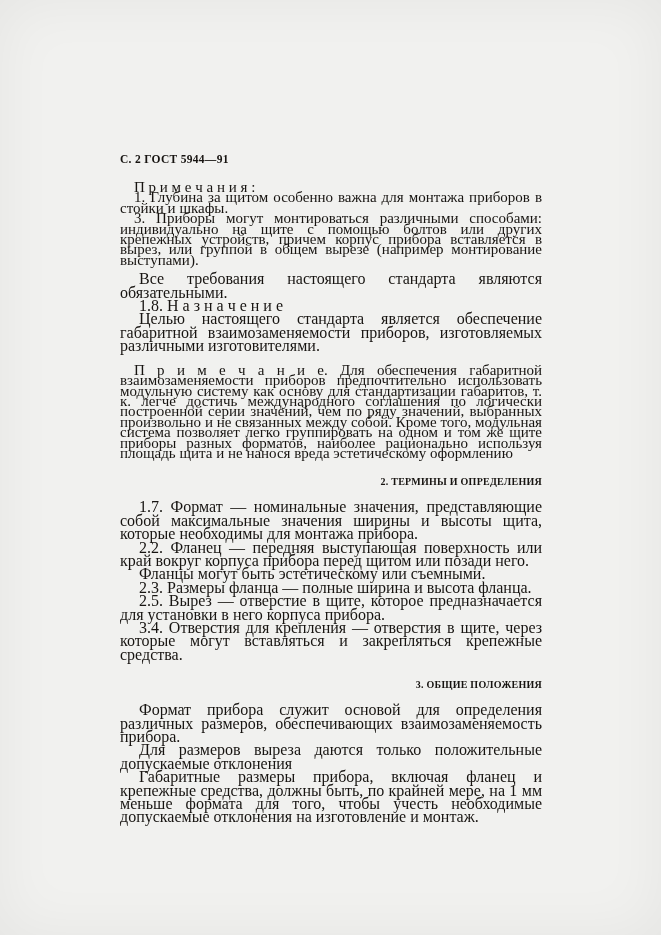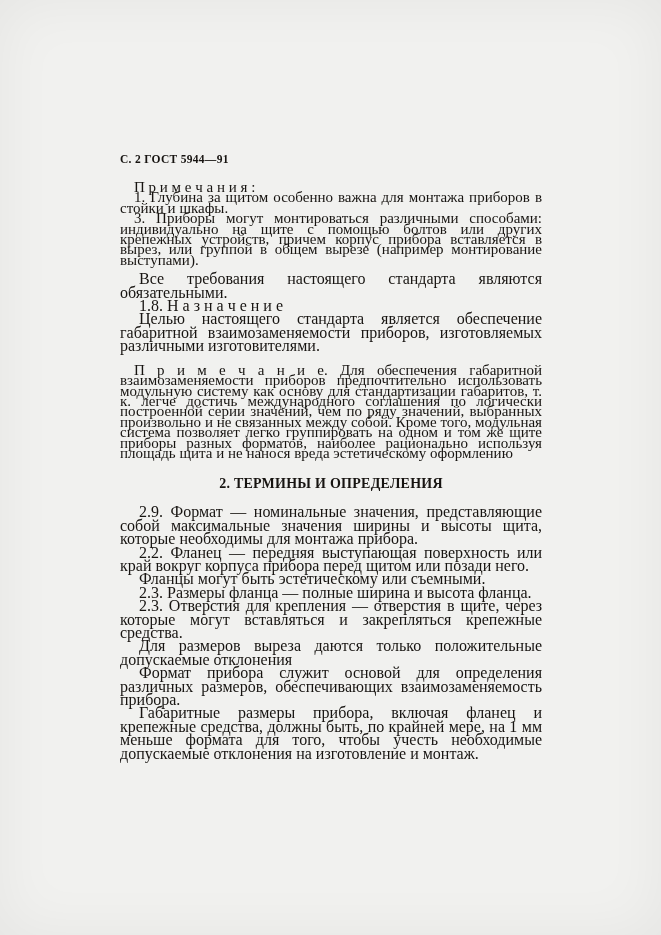--- a/index.html
+++ b/index.html
@@ -37,23 +37,23 @@
   .small.indent { text-indent: 14px; }
   .body {
     font-size: 16px;
     line-height: 13.4px;
     text-align: justify;
   }
   .body.indent { text-indent: 19px; }
   .gap-top { margin-top: 7px; }
   .note-para { margin-top: 12px; }
   .heading {
-    font-size: 14px;
+    font-size: 10px;
     font-weight: bold;
-    text-align: center;
+    text-align: right;
     letter-spacing: 0.25px;
     margin: 18px 0 13px 0;
   }
 </style>
 </head>
 <body>
 
 <div class="scan-page">
   <div class="text-column">
 
@@ -64,25 +64,27 @@
     <p class="small indent">3. Приборы могут монтироваться различными способами: индивидуально на щите с помощью болтов или других крепежных устройств, причем корпус прибора вставляется в вырез, или группой в общем вырезе (например монтирование выступами).</p>
 
     <p class="body indent gap-top">Все требования настоящего стандарта являются обязательными.</p>
     <p class="body indent">1.8. Н а з н а ч е н и е</p>
     <p class="body indent">Целью настоящего стандарта является обеспечение габаритной взаимозаменяемости приборов, изготовляемых различными изготовителями.</p>
 
     <p class="small indent note-para">П р и м е ч а н и е. Для обеспечения габаритной взаимозаменяемости приборов предпочтительно использовать модульную систему как основу для стандартизации габаритов, т. к. легче достичь международного соглашения по логически построенной серии значений, чем по ряду значений, выбранных произвольно и не связанных между собой. Кроме того, модульная система позволяет легко группировать на одном и том же щите приборы разных форматов, наиболее рационально используя площадь щита и не нанося вреда эстетическому оформлению</p>
 
     <h2 class="heading">2. ТЕРМИНЫ И ОПРЕДЕЛЕНИЯ</h2>
 
-    <p class="body indent">2.9. Формат — номинальные значения, представляющие собой максимальные значения ширины и высоты щита, которые необходимы для монтажа прибора.</p>
+    <p class="body indent">1.7. Формат — номинальные значения, представляющие собой максимальные значения ширины и высоты щита, которые необходимы для монтажа прибора.</p>
     <p class="body indent">2.2. Фланец — передняя выступающая поверхность или край вокруг корпуса прибора перед щитом или позади него.</p>
     <p class="body indent">Фланцы могут быть эстетическому или съемными.</p>
     <p class="body indent">2.3. Размеры фланца — полные ширина и высота фланца.</p>
-    <p class="body indent">2.3. Отверстия для крепления — отверстия в щите, через которые могут вставляться и закрепляться крепежные средства.</p>
+    <p class="body indent">2.5. Вырез — отверстие в щите, которое предназначается для установки в него корпуса прибора.</p>
+    <p class="body indent">3.4. Отверстия для крепления — отверстия в щите, через которые могут вставляться и закрепляться крепежные средства.</p>
 
+    <h2 class="heading">3. ОБЩИЕ ПОЛОЖЕНИЯ</h2>
 
+    <p class="body indent">Формат прибора служит основой для определения различных размеров, обеспечивающих взаимозаменяемость прибора.</p>
     <p class="body indent">Для размеров выреза даются только положительные допускаемые отклонения</p>
-    <p class="body indent">Формат прибора служит основой для определения различных размеров, обеспечивающих взаимозаменяемость прибора.</p>
     <p class="body indent">Габаритные размеры прибора, включая фланец и крепежные средства, должны быть, по крайней мере, на 1 мм меньше формата для того, чтобы учесть необходимые допускаемые отклонения на изготовление и монтаж.</p>
 
   </div>
 </div>
 
 </body></html>

